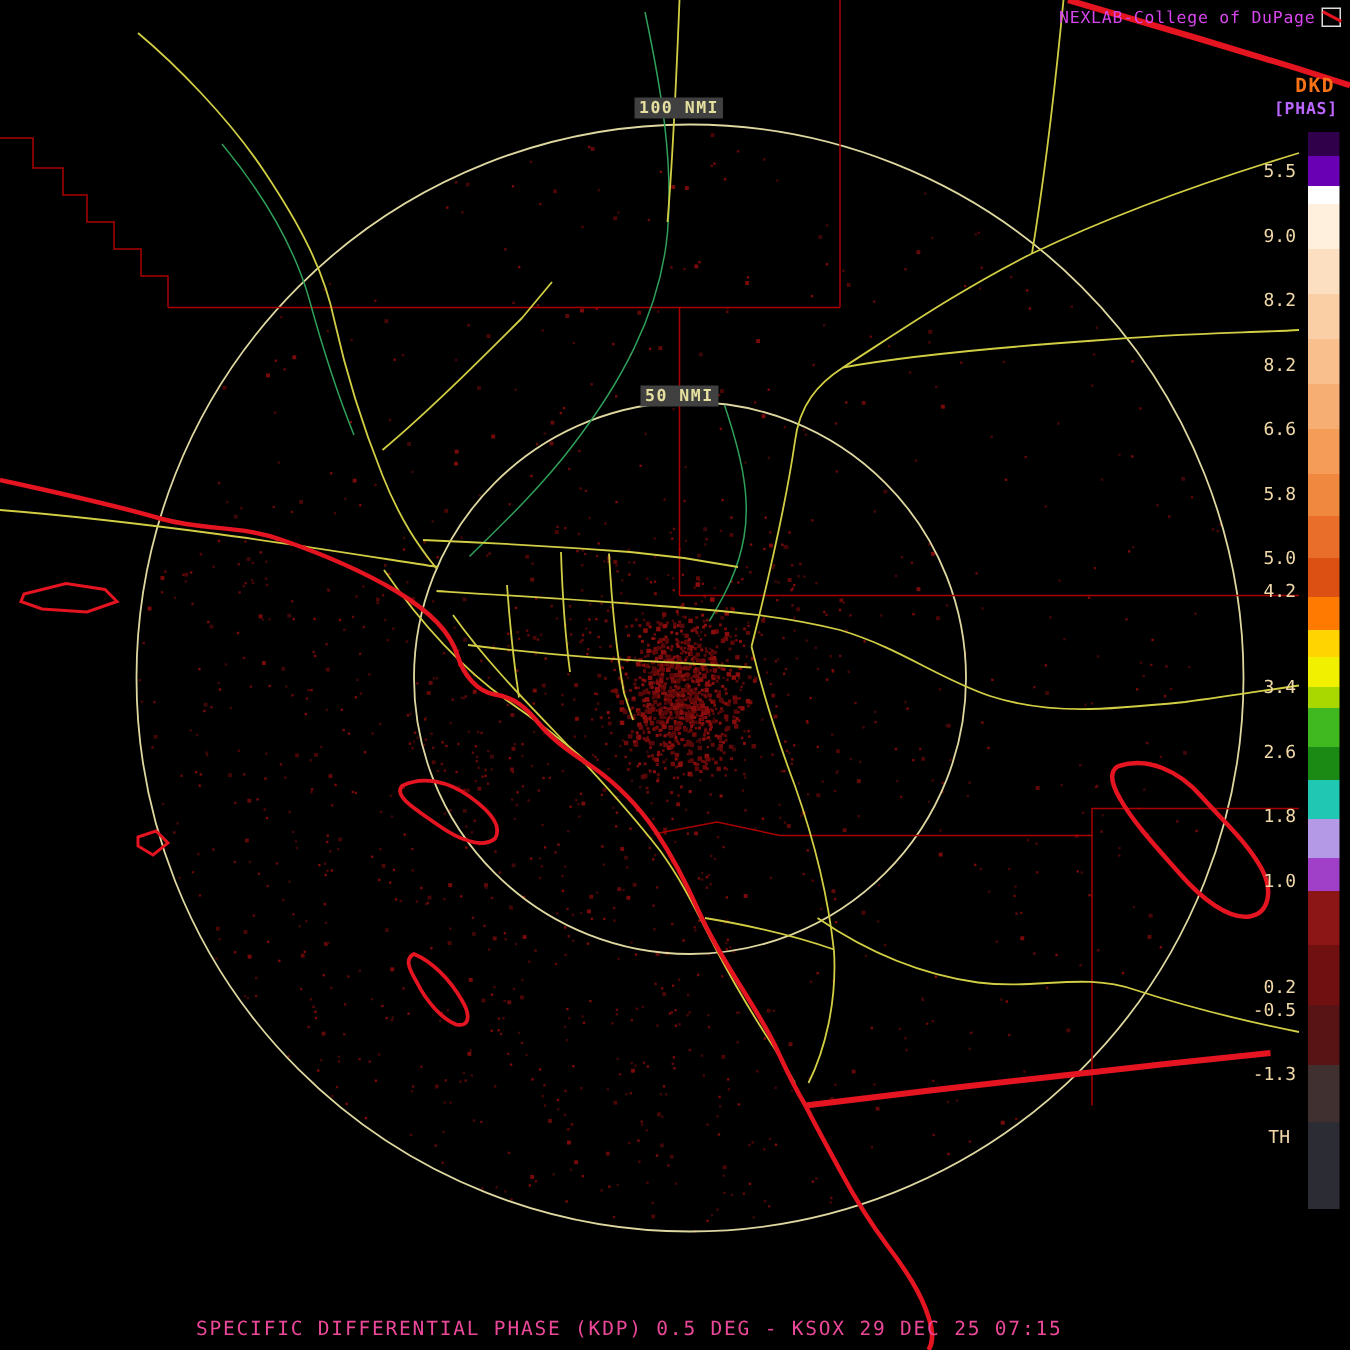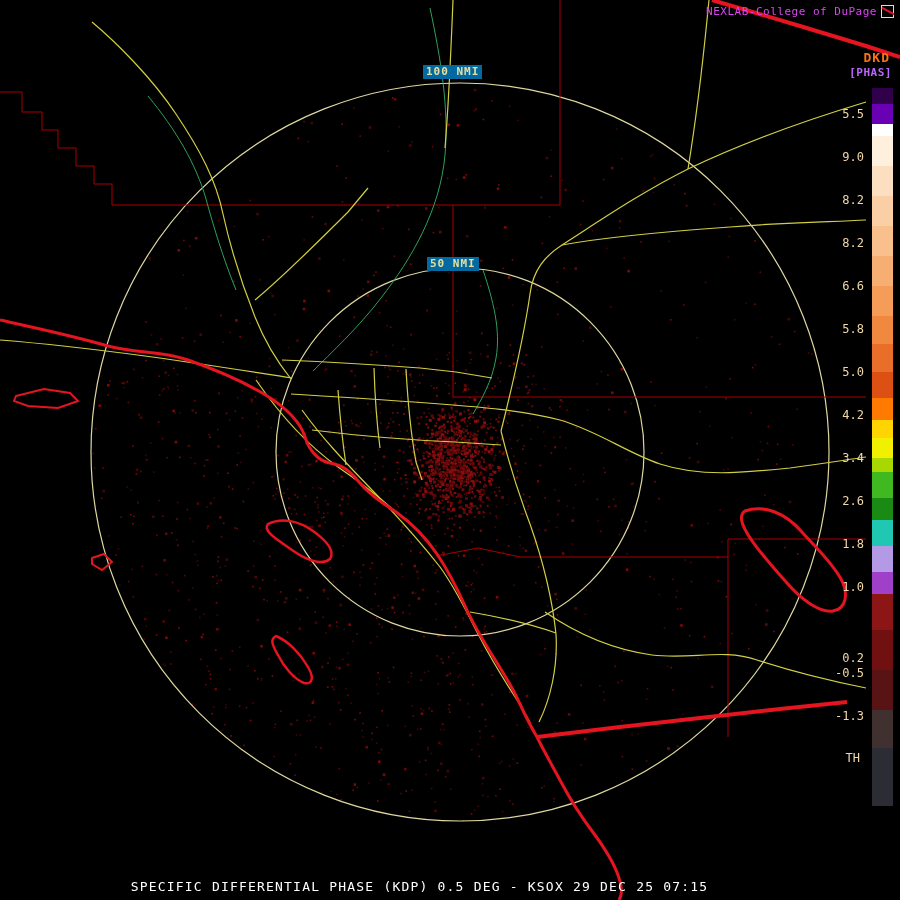--- a/index.html
+++ b/index.html
@@ -11,25 +11,25 @@
   .attribution{color:#d946ef;font-size:11px;letter-spacing:0.5px;}
   .cod-logo{width:11px;height:11px;border:1px solid #ddd;position:relative;}
   .cod-logo::after{content:"";position:absolute;left:-1px;top:4px;width:14px;height:2px;
        background:#e41420;transform:rotate(28deg);}
   .product-code{top:50px;right:10px;color:#f97316;font-size:13px;font-weight:bold;letter-spacing:1px;}
   .product-phase{top:66px;right:8px;color:#bb66ff;font-size:11px;letter-spacing:0.5px;font-weight:bold;}
   .colorbar{left:872px;top:88px;width:21px;height:718px;display:flex;flex-direction:column;}
   .colorbar div{width:100%;}
   .tick{position:absolute;right:36px;color:#f0d8a8;font-size:12px;line-height:14px;}
   .th-label{top:751px;right:40px;color:#f0d8a8;font-size:12px;}
-  .ring-label{background:#0369a1;color:#e6e0a0;font-size:11px;font-weight:bold;
+  .ring-label{background:#404040;color:#e6e0a0;font-size:11px;font-weight:bold;
        padding:1px 3px;letter-spacing:1px;line-height:12px;}
   .ring-label-100{left:423px;top:65px;}
   .ring-label-50{left:427px;top:257px;}
-  .caption{left:0;top:879px;width:839px;text-align:center;color:#ffffff;
+  .caption{left:0;top:879px;width:839px;text-align:center;color:#ec4899;
        font-size:13px;letter-spacing:1.2px;}
 </style>
 </head>
 <body>
 
 <svg id="map" width="900" height="900" viewBox="0 0 900 900">
 
   <g id="speckles">
       <rect x="225.8" y="412.5" width="1.6" height="1.6" fill="#7a0a0a"></rect>
       <rect x="696.3" y="336.9" width="1.6" height="1.6" fill="#4a0505"></rect>
@@ -2275,21 +2275,21 @@
 
 <div class="overlay colorbar"><div style="height: 16px; background: rgb(48, 0, 74);"></div><div style="height: 20px; background: rgb(106, 0, 180);"></div><div style="height: 12px; background: rgb(255, 255, 255);"></div><div style="height: 30px; background: rgb(254, 240, 220);"></div><div style="height: 30px; background: rgb(252, 223, 192);"></div><div style="height: 30px; background: rgb(251, 207, 166);"></div><div style="height: 30px; background: rgb(249, 191, 140);"></div><div style="height: 30px; background: rgb(247, 174, 114);"></div><div style="height: 30px; background: rgb(244, 156, 88);"></div><div style="height: 28px; background: rgb(240, 136, 64);"></div><div style="height: 28px; background: rgb(232, 110, 42);"></div><div style="height: 26px; background: rgb(220, 80, 20);"></div><div style="height: 22px; background: rgb(255, 122, 0);"></div><div style="height: 18px; background: rgb(255, 212, 0);"></div><div style="height: 20px; background: rgb(240, 240, 0);"></div><div style="height: 14px; background: rgb(168, 216, 0);"></div><div style="height: 26px; background: rgb(64, 184, 32);"></div><div style="height: 22px; background: rgb(26, 138, 20);"></div><div style="height: 26px; background: rgb(32, 200, 180);"></div><div style="height: 26px; background: rgb(180, 154, 230);"></div><div style="height: 22px; background: rgb(160, 64, 200);"></div><div style="height: 36px; background: rgb(140, 22, 22);"></div><div style="height: 40px; background: rgb(112, 16, 16);"></div><div style="height: 40px; background: rgb(88, 20, 20);"></div><div style="height: 38px; background: rgb(64, 48, 48);"></div><div style="height: 58px; background: rgb(44, 44, 52);"></div></div>
 <div>
     <div class="tick" style="top: 107px;">5.5</div>
     <div class="tick" style="top: 150px;">9.0</div>
     <div class="tick" style="top: 193px;">8.2</div>
     <div class="tick" style="top: 236px;">8.2</div>
     <div class="tick" style="top: 279px;">6.6</div>
     <div class="tick" style="top: 322px;">5.8</div>
     <div class="tick" style="top: 365px;">5.0</div>
-    <div class="tick" style="top: 408px; text-align: right;">4.2</div>
+    <div class="tick" style="top: 387px; text-align: right;">4.2</div>
     <div class="tick" style="top: 451px;">3.4</div>
     <div class="tick" style="top: 494px;">2.6</div>
     <div class="tick" style="top: 537px;">1.8</div>
     <div class="tick" style="top: 580px;">1.0</div>
     <div class="tick" style="top: 623px; margin-top: 28px;">0.2</div>
     <div class="tick" style="top: 666px;">-0.5</div>
     <div class="tick" style="top: 709px;">-1.3</div>
   </div>
 <div class="overlay th-label">TH</div>
 

